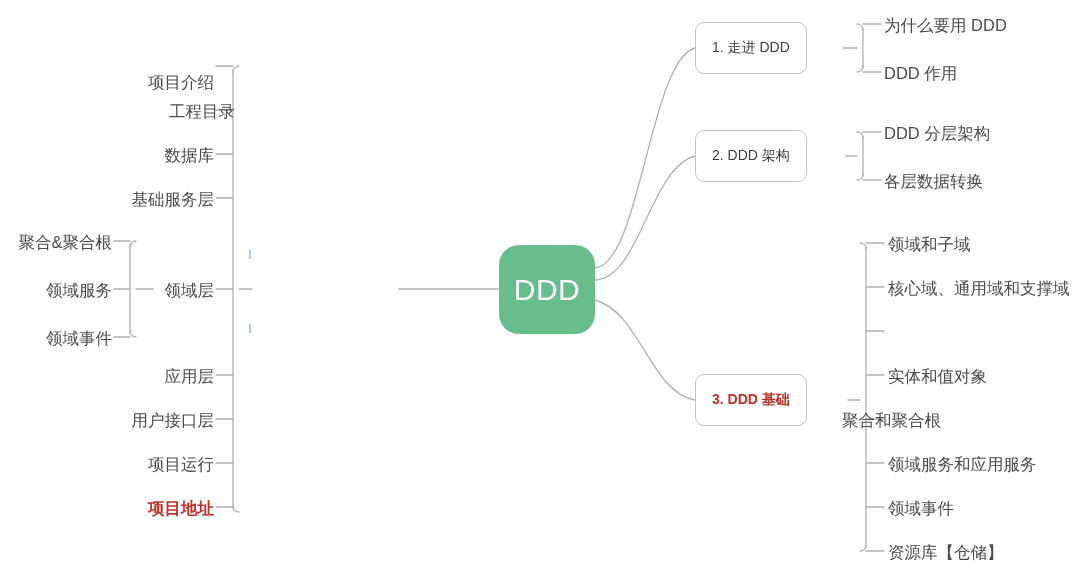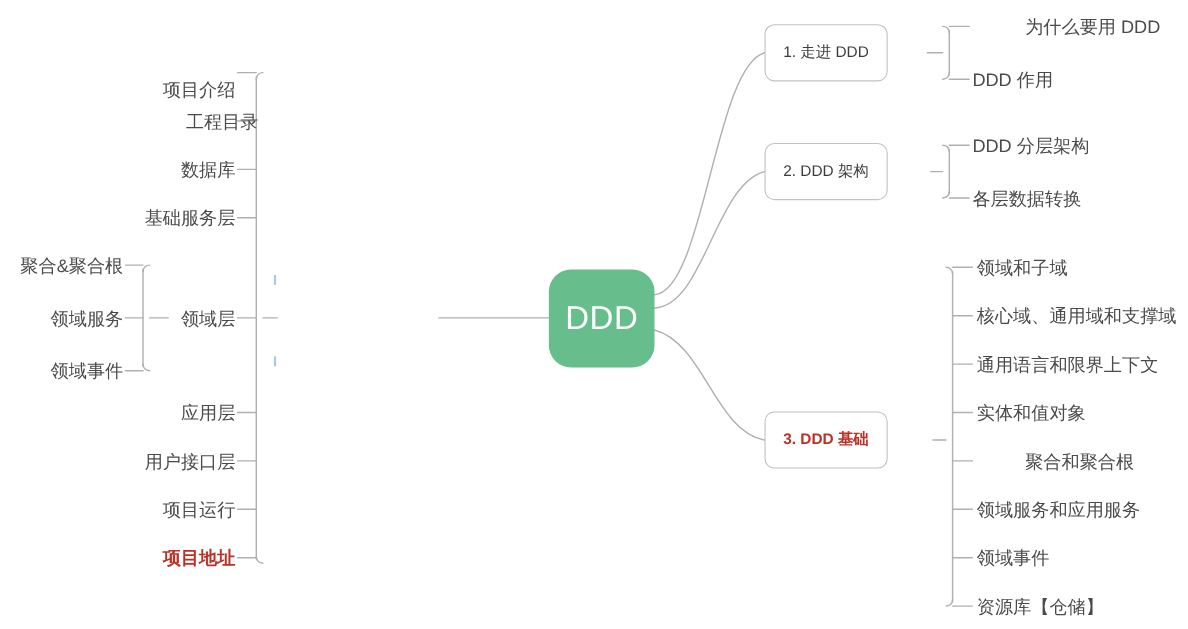--- a/index.html
+++ b/index.html
@@ -152,37 +152,36 @@
     </g>
   </svg>
 
   <div class="node root-node">
     <span>DDD</span>
   </div>
 
   <div class="node box-node" style="left:695px; top:22px;">
     <span>1. 走进 DDD</span>
   </div>
-  <div class="leaf right" style="left:884px; top:17px;margin-left:48px;">为什么要用 DDD</div>
+  <div class="leaf right" style="left:884px; top:17px;">为什么要用 DDD</div>
   <div class="leaf right" style="left:884px; top:65px;">DDD 作用</div>
 
   <div class="node box-node" style="left:695px; top:130px;">
     <span>2. DDD 架构</span>
   </div>
   <div class="leaf right" style="left:884px; top:125px;">DDD 分层架构</div>
   <div class="leaf right" style="left:884px; top:173px;">各层数据转换</div>
 
   <div class="node box-node red" style="left:695px; top:374px;">
     <span>3. DDD 基础</span>
   </div>
   <div class="leaf right" style="left:888px; top:236px;">领域和子域</div>
   <div class="leaf right" style="left:888px; top:280px;">核心域、通用域和支撑域</div>
-  <div class="leaf right" style="left:888px; top:324px;">通用语言和限界上下文</div>
   <div class="leaf right" style="left:888px; top:368px;">实体和值对象</div>
-  <div class="leaf right" style="left:932px; top:412px;text-align:center;">聚合和聚合根</div>
+  <div class="leaf right" style="left:842px; top:412px;text-align:center;">聚合和聚合根</div>
   <div class="leaf right" style="left:888px; top:456px;">领域服务和应用服务</div>
   <div class="leaf right" style="left:888px; top:500px;">领域事件</div>
   <div class="leaf right" style="left:888px; top:544px;">资源库【仓储】</div>
 
   <div class="handle" style="left:249px; top:250px;"></div>
   <div class="handle" style="left:249px; top:324px;"></div>
 
   <div class="leaf left" style="right:866px; top:74px;">项目介绍</div>
   <div class="leaf left" style="right:845px; top:103px;">工程目录</div>
   <div class="leaf left" style="right:866px; top:147px;">数据库</div>

